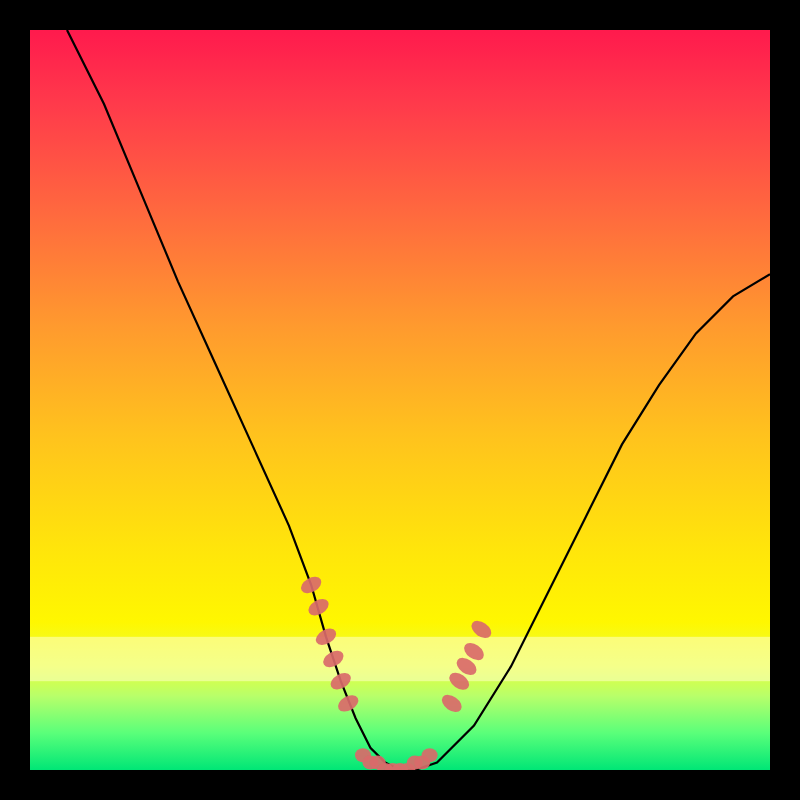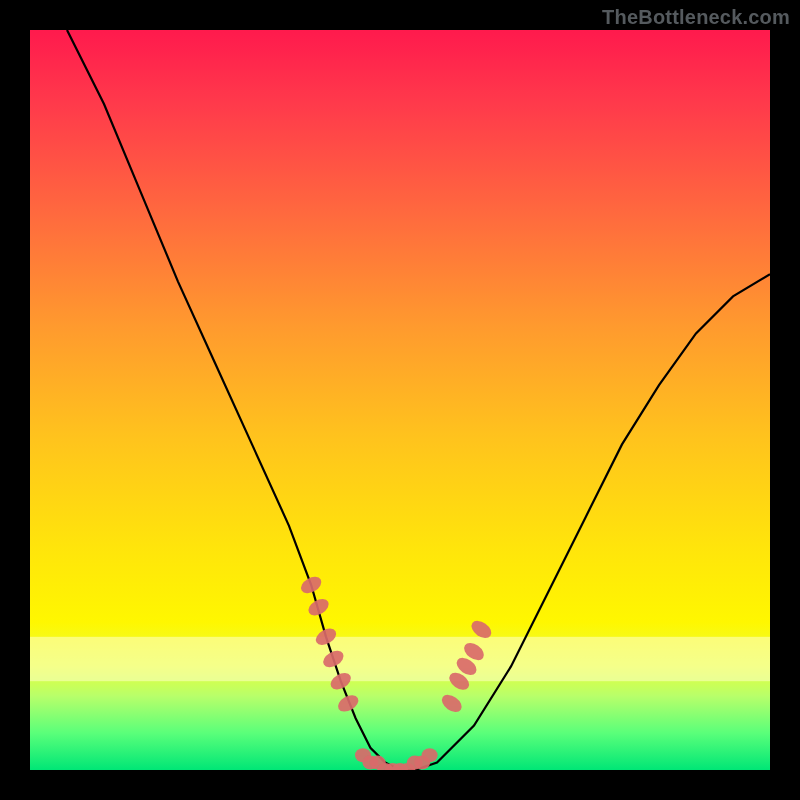--- a/index.html
+++ b/index.html
@@ -95,15 +95,14 @@
           <ellipse cx="429.2" cy="651.2" rx="7" ry="11" fill="#d96a6a" opacity="0.92" transform="rotate(-55 429.2 651.2)"></ellipse>
           <ellipse cx="436.6" cy="636.4" rx="7" ry="11" fill="#d96a6a" opacity="0.92" transform="rotate(-55 436.6 636.4)"></ellipse>
           <ellipse cx="444.0" cy="621.6" rx="7" ry="11" fill="#d96a6a" opacity="0.92" transform="rotate(-55 444.0 621.6)"></ellipse>
           <ellipse cx="451.4" cy="599.4" rx="7" ry="11" fill="#d96a6a" opacity="0.92" transform="rotate(-55 451.4 599.4)"></ellipse>
         </g>
 
     </svg>
 
   </div>
 
-  <div class="watermark">TheBottleneck.com</div>
 
 </div>
 
 </body></html>

